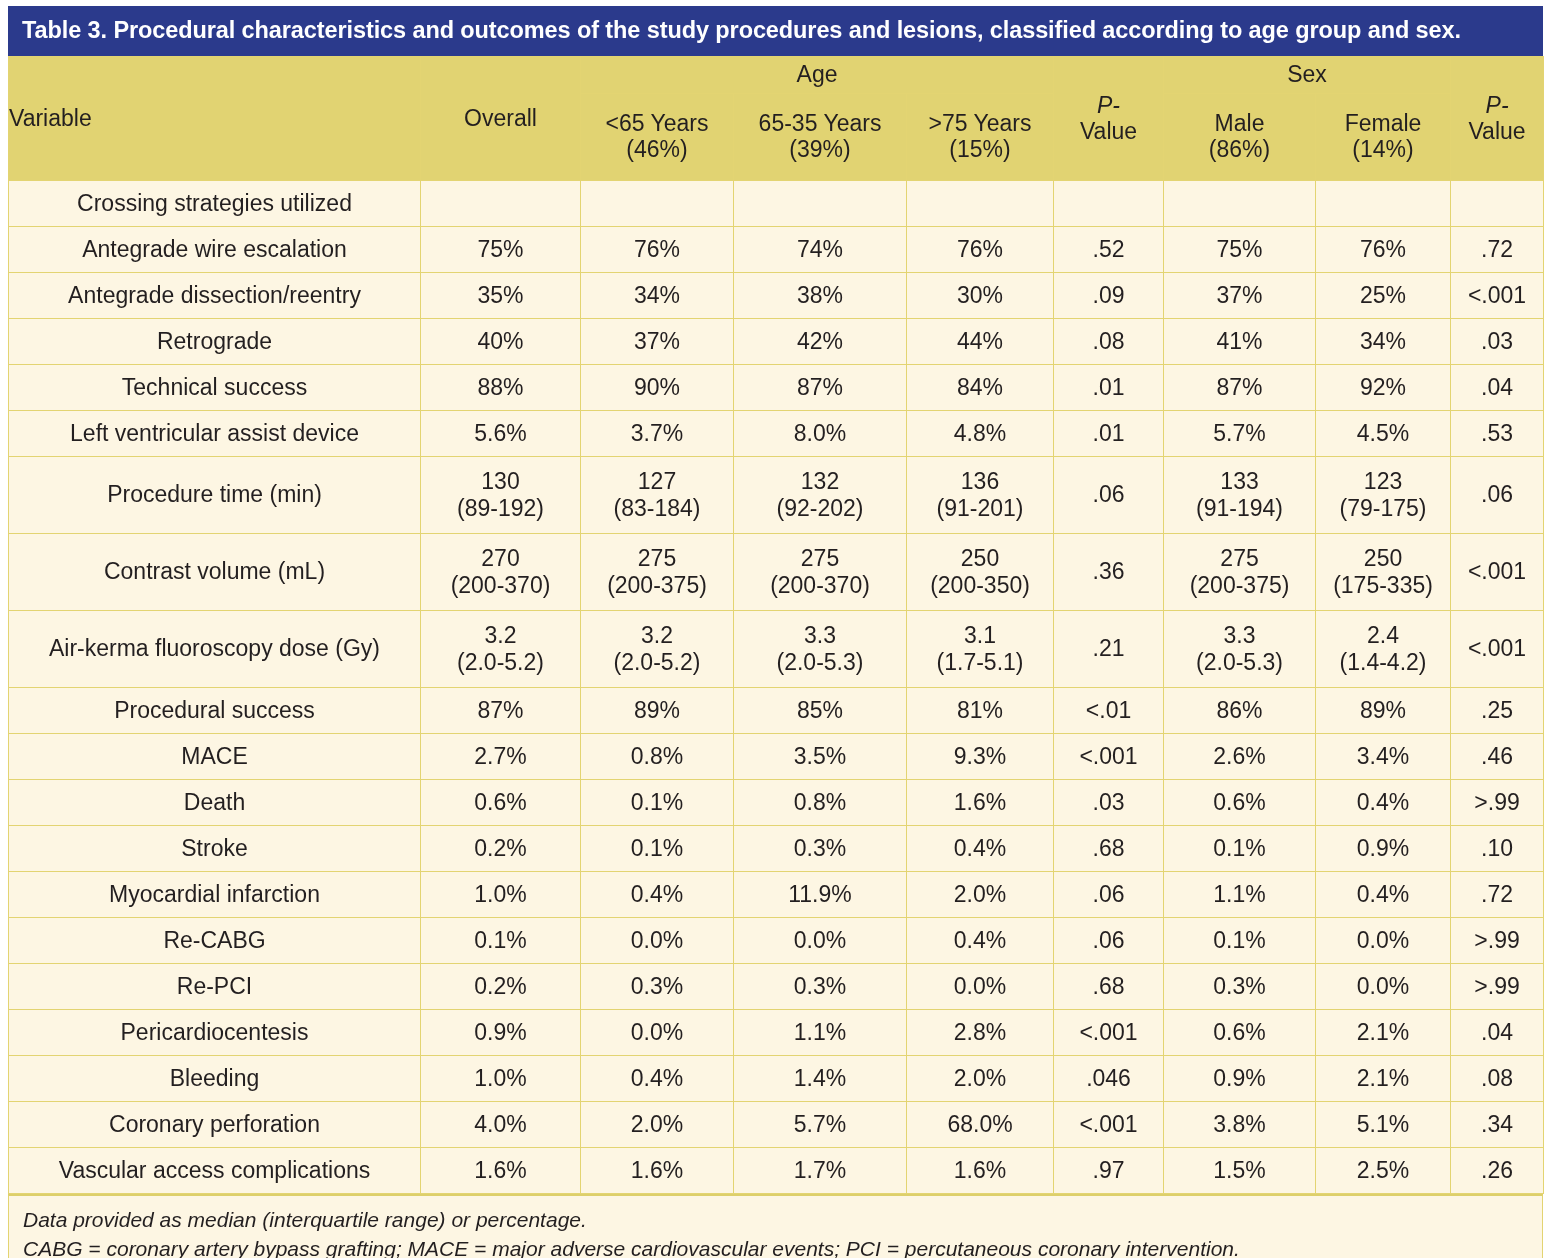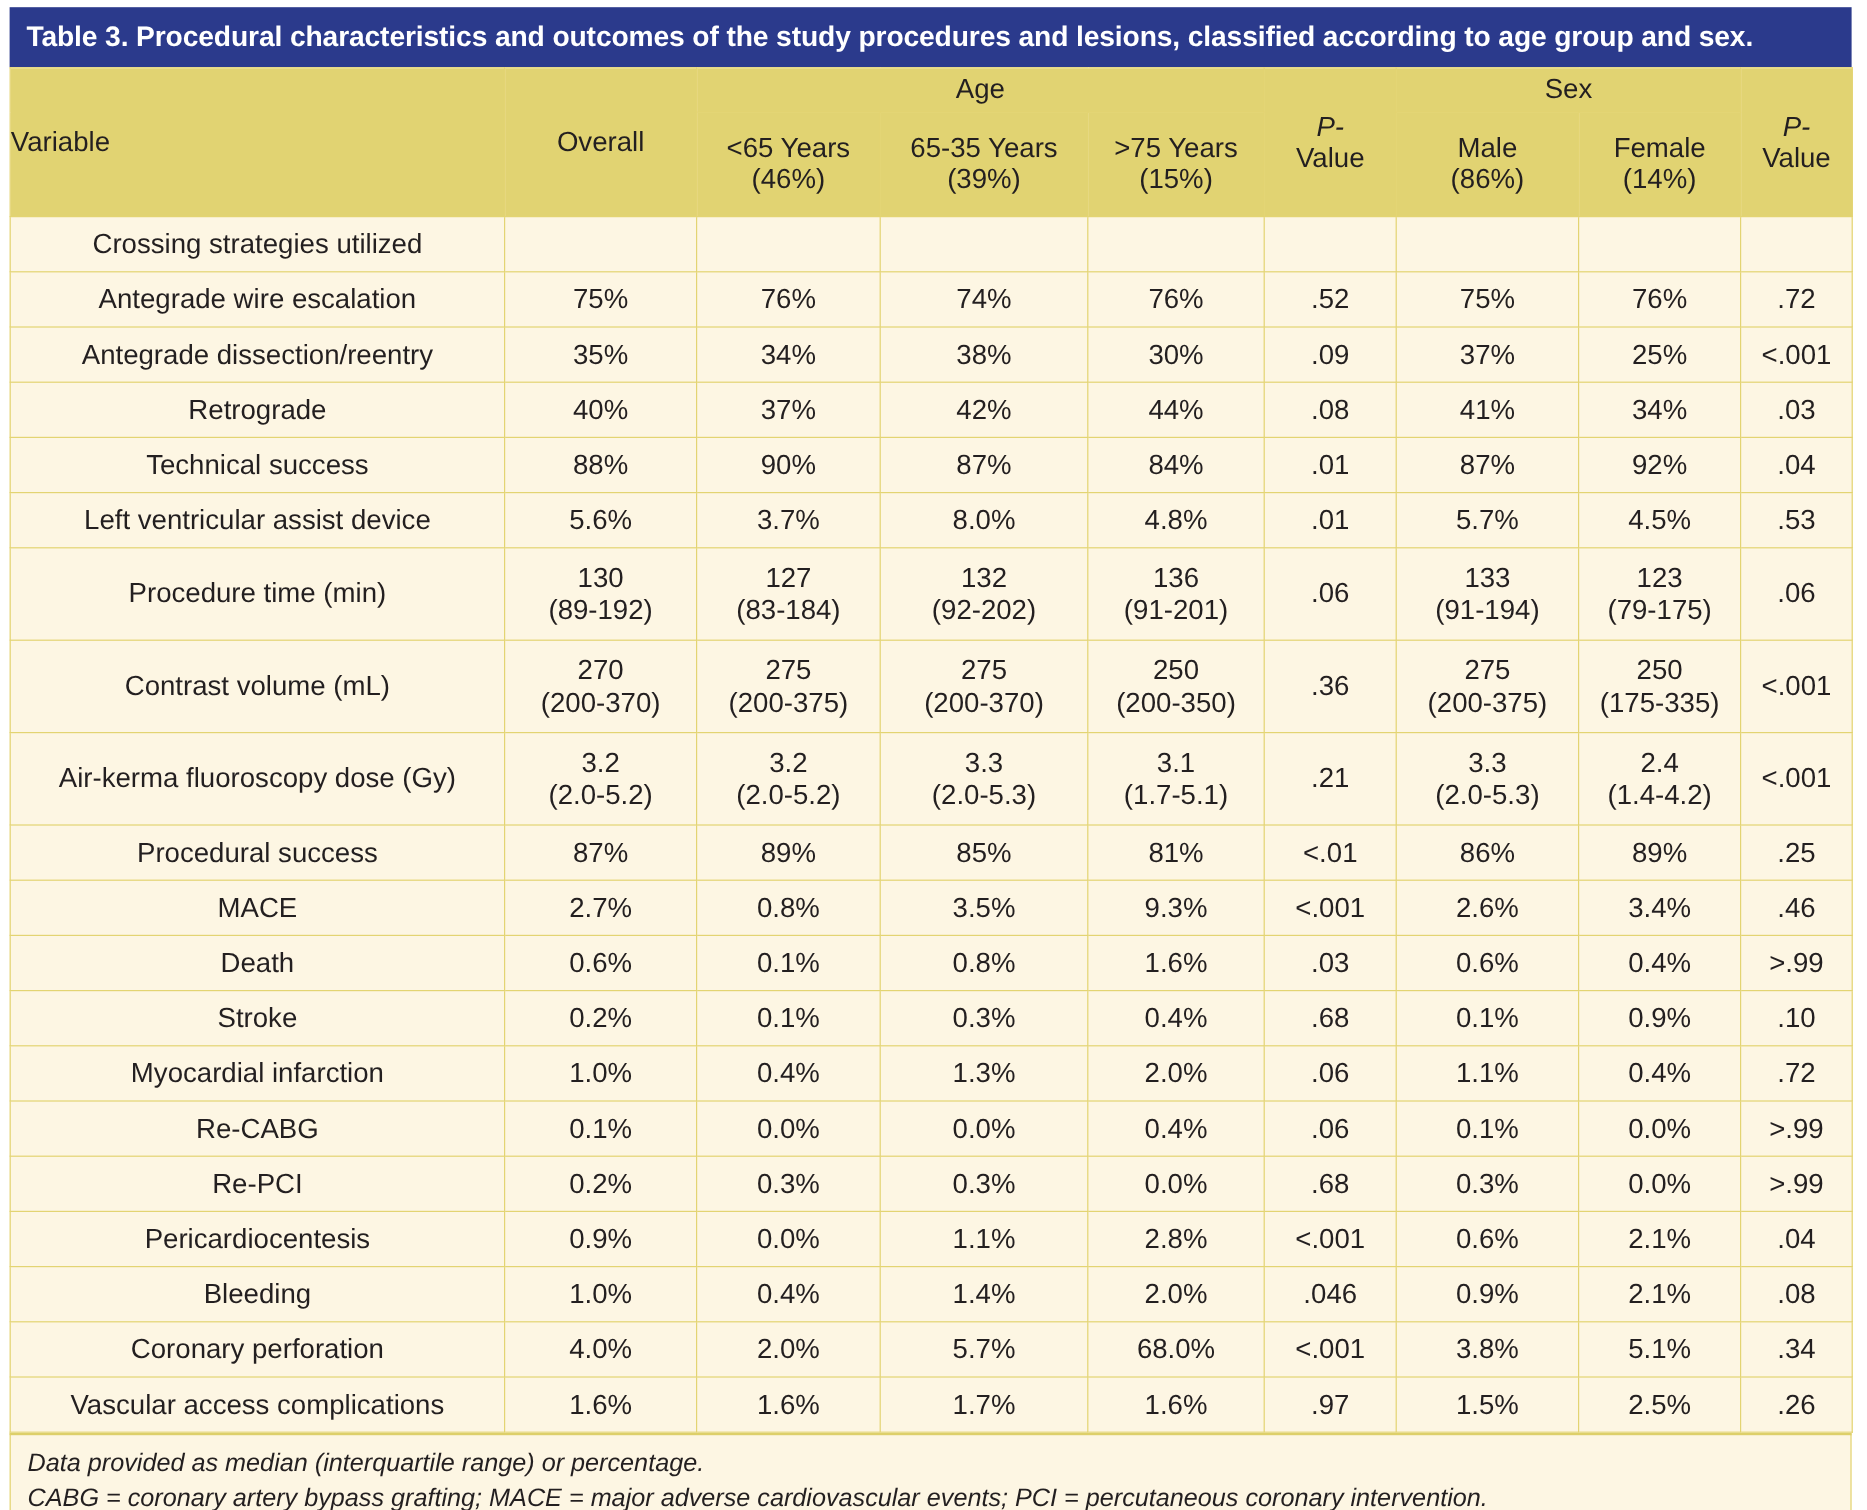--- a/index.html
+++ b/index.html
@@ -371,21 +371,21 @@
           <td>0.4%</td>
           <td>.68</td>
           <td>0.1%</td>
           <td>0.9%</td>
           <td>.10</td>
         </tr>
         <tr>
           <td class="rowlabel">Myocardial infarction</td>
           <td>1.0%</td>
           <td>0.4%</td>
-          <td>1.3%</td>
+          <td>11.9%</td>
           <td>2.0%</td>
           <td>.06</td>
           <td>1.1%</td>
           <td>0.4%</td>
           <td>.72</td>
         </tr>
         <tr>
           <td class="rowlabel">Re-CABG</td>
           <td>0.1%</td>
           <td>0.0%</td>

